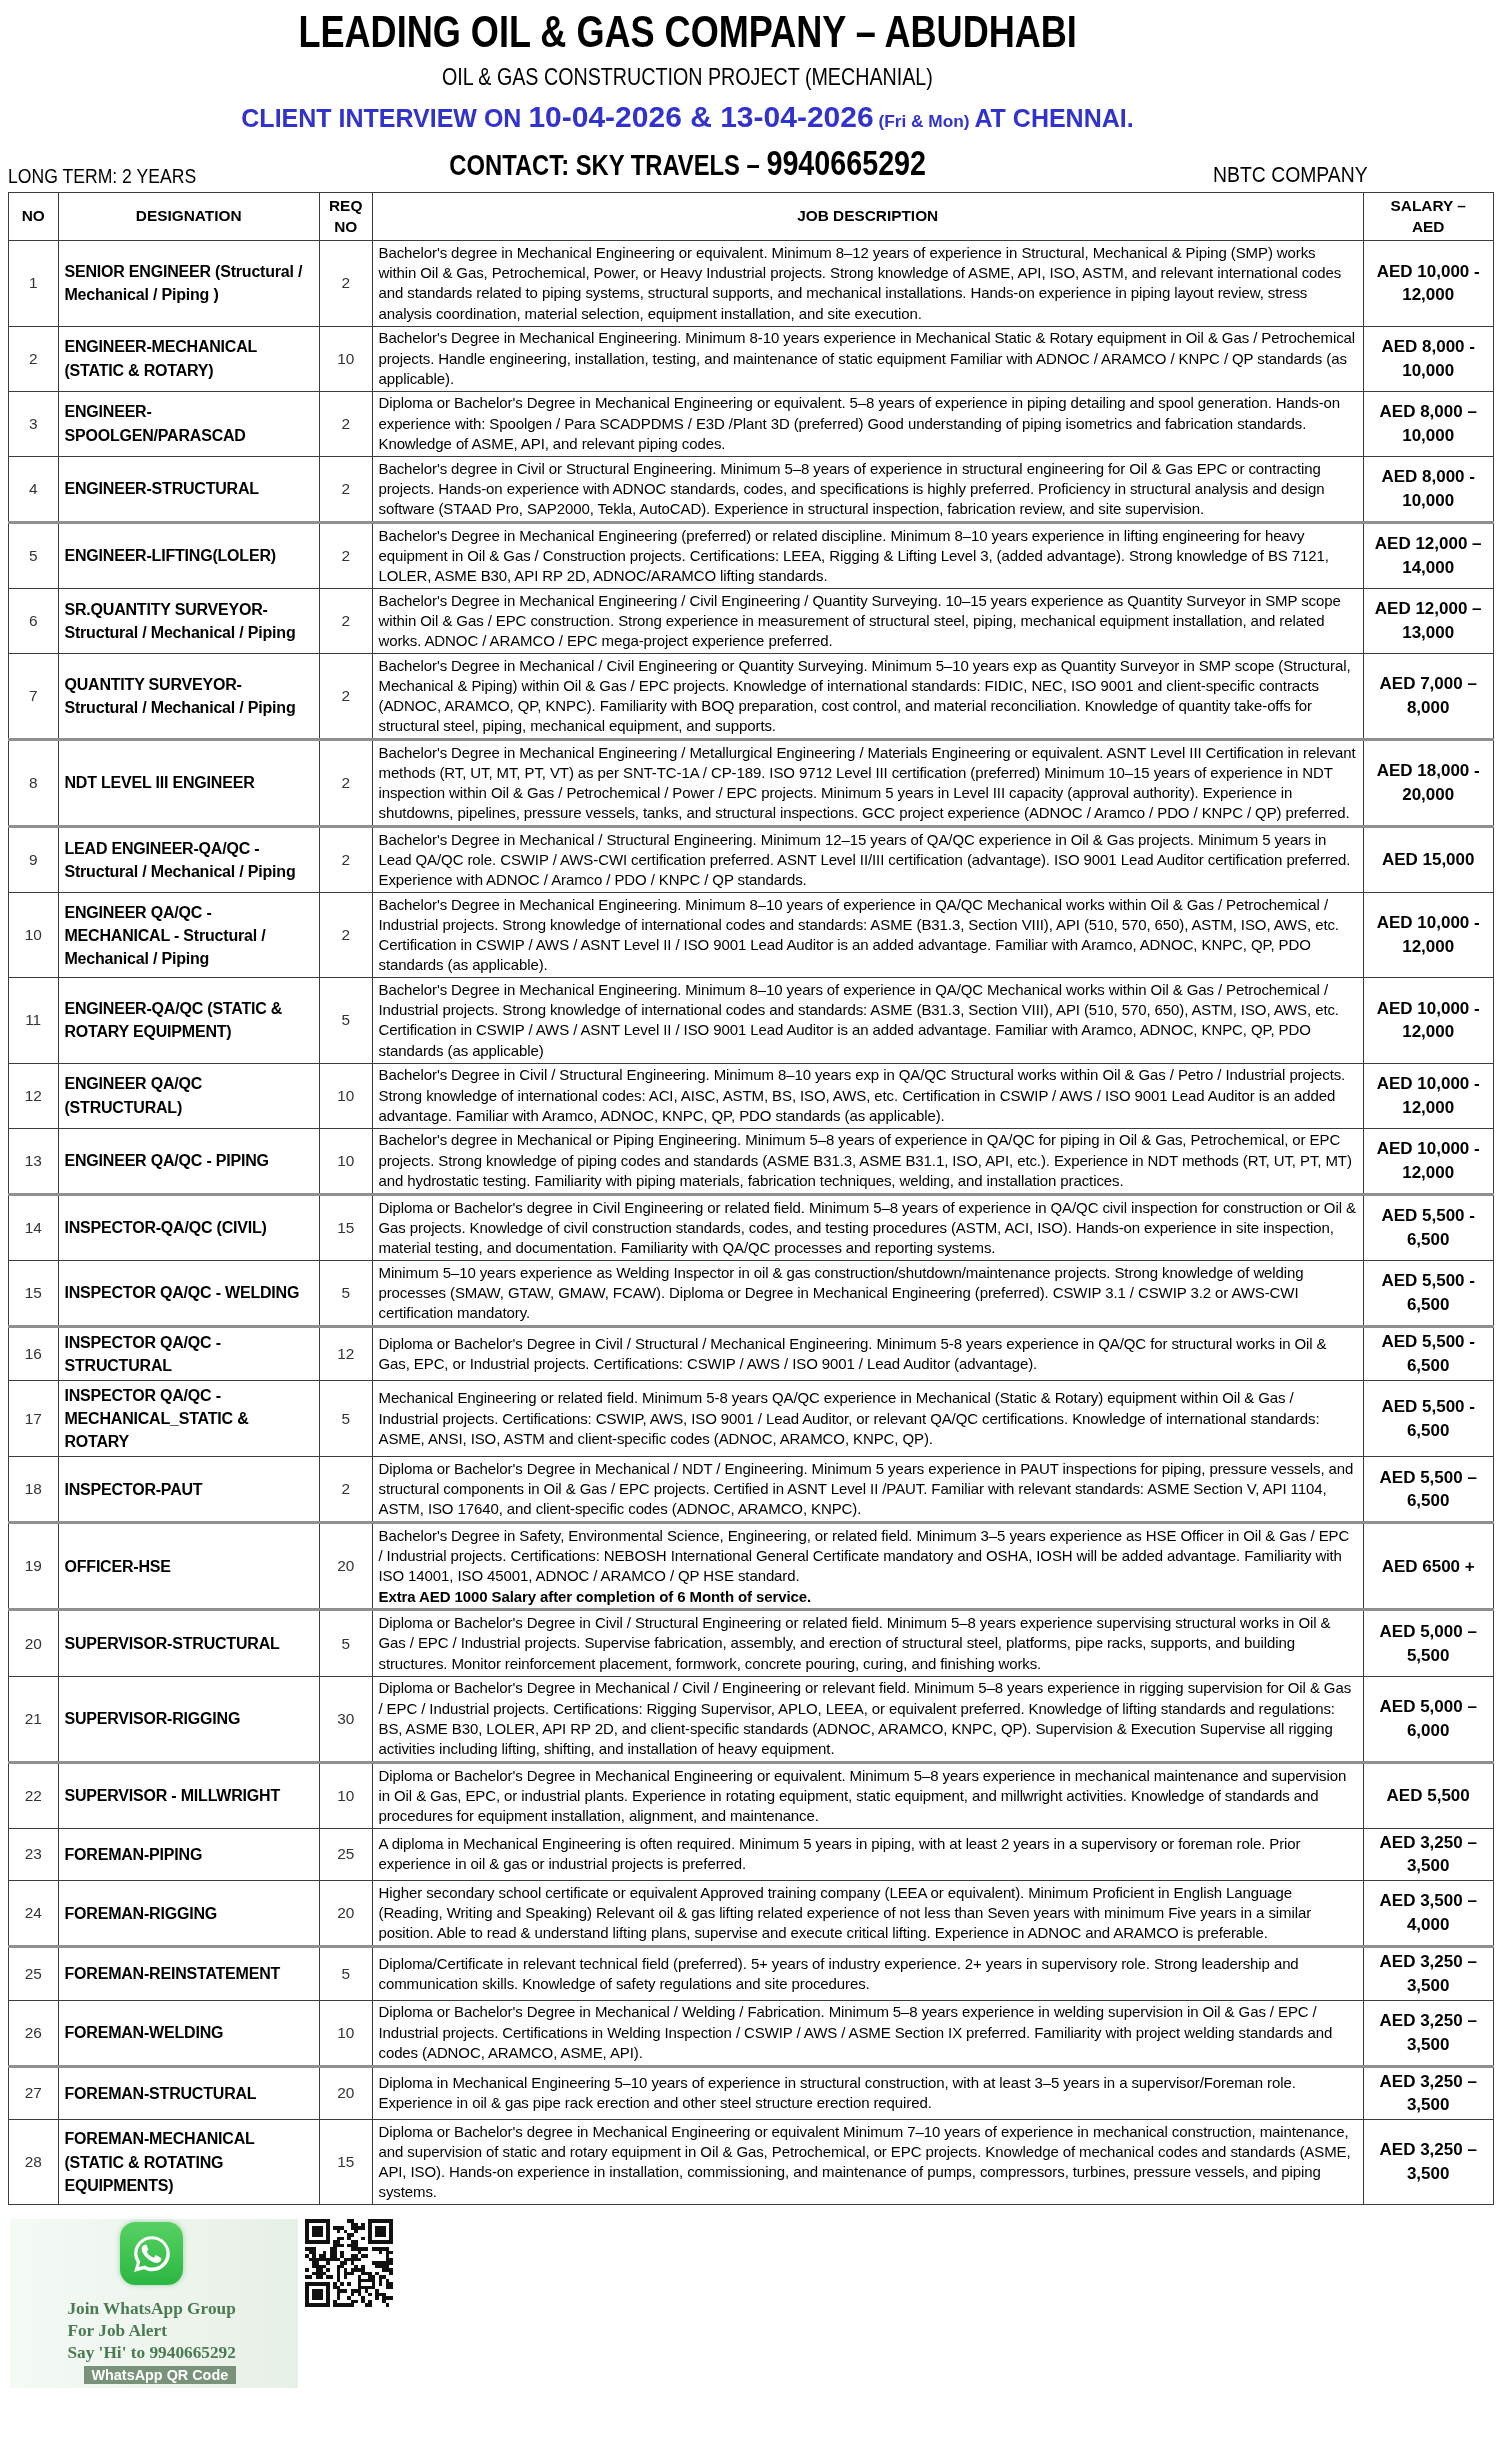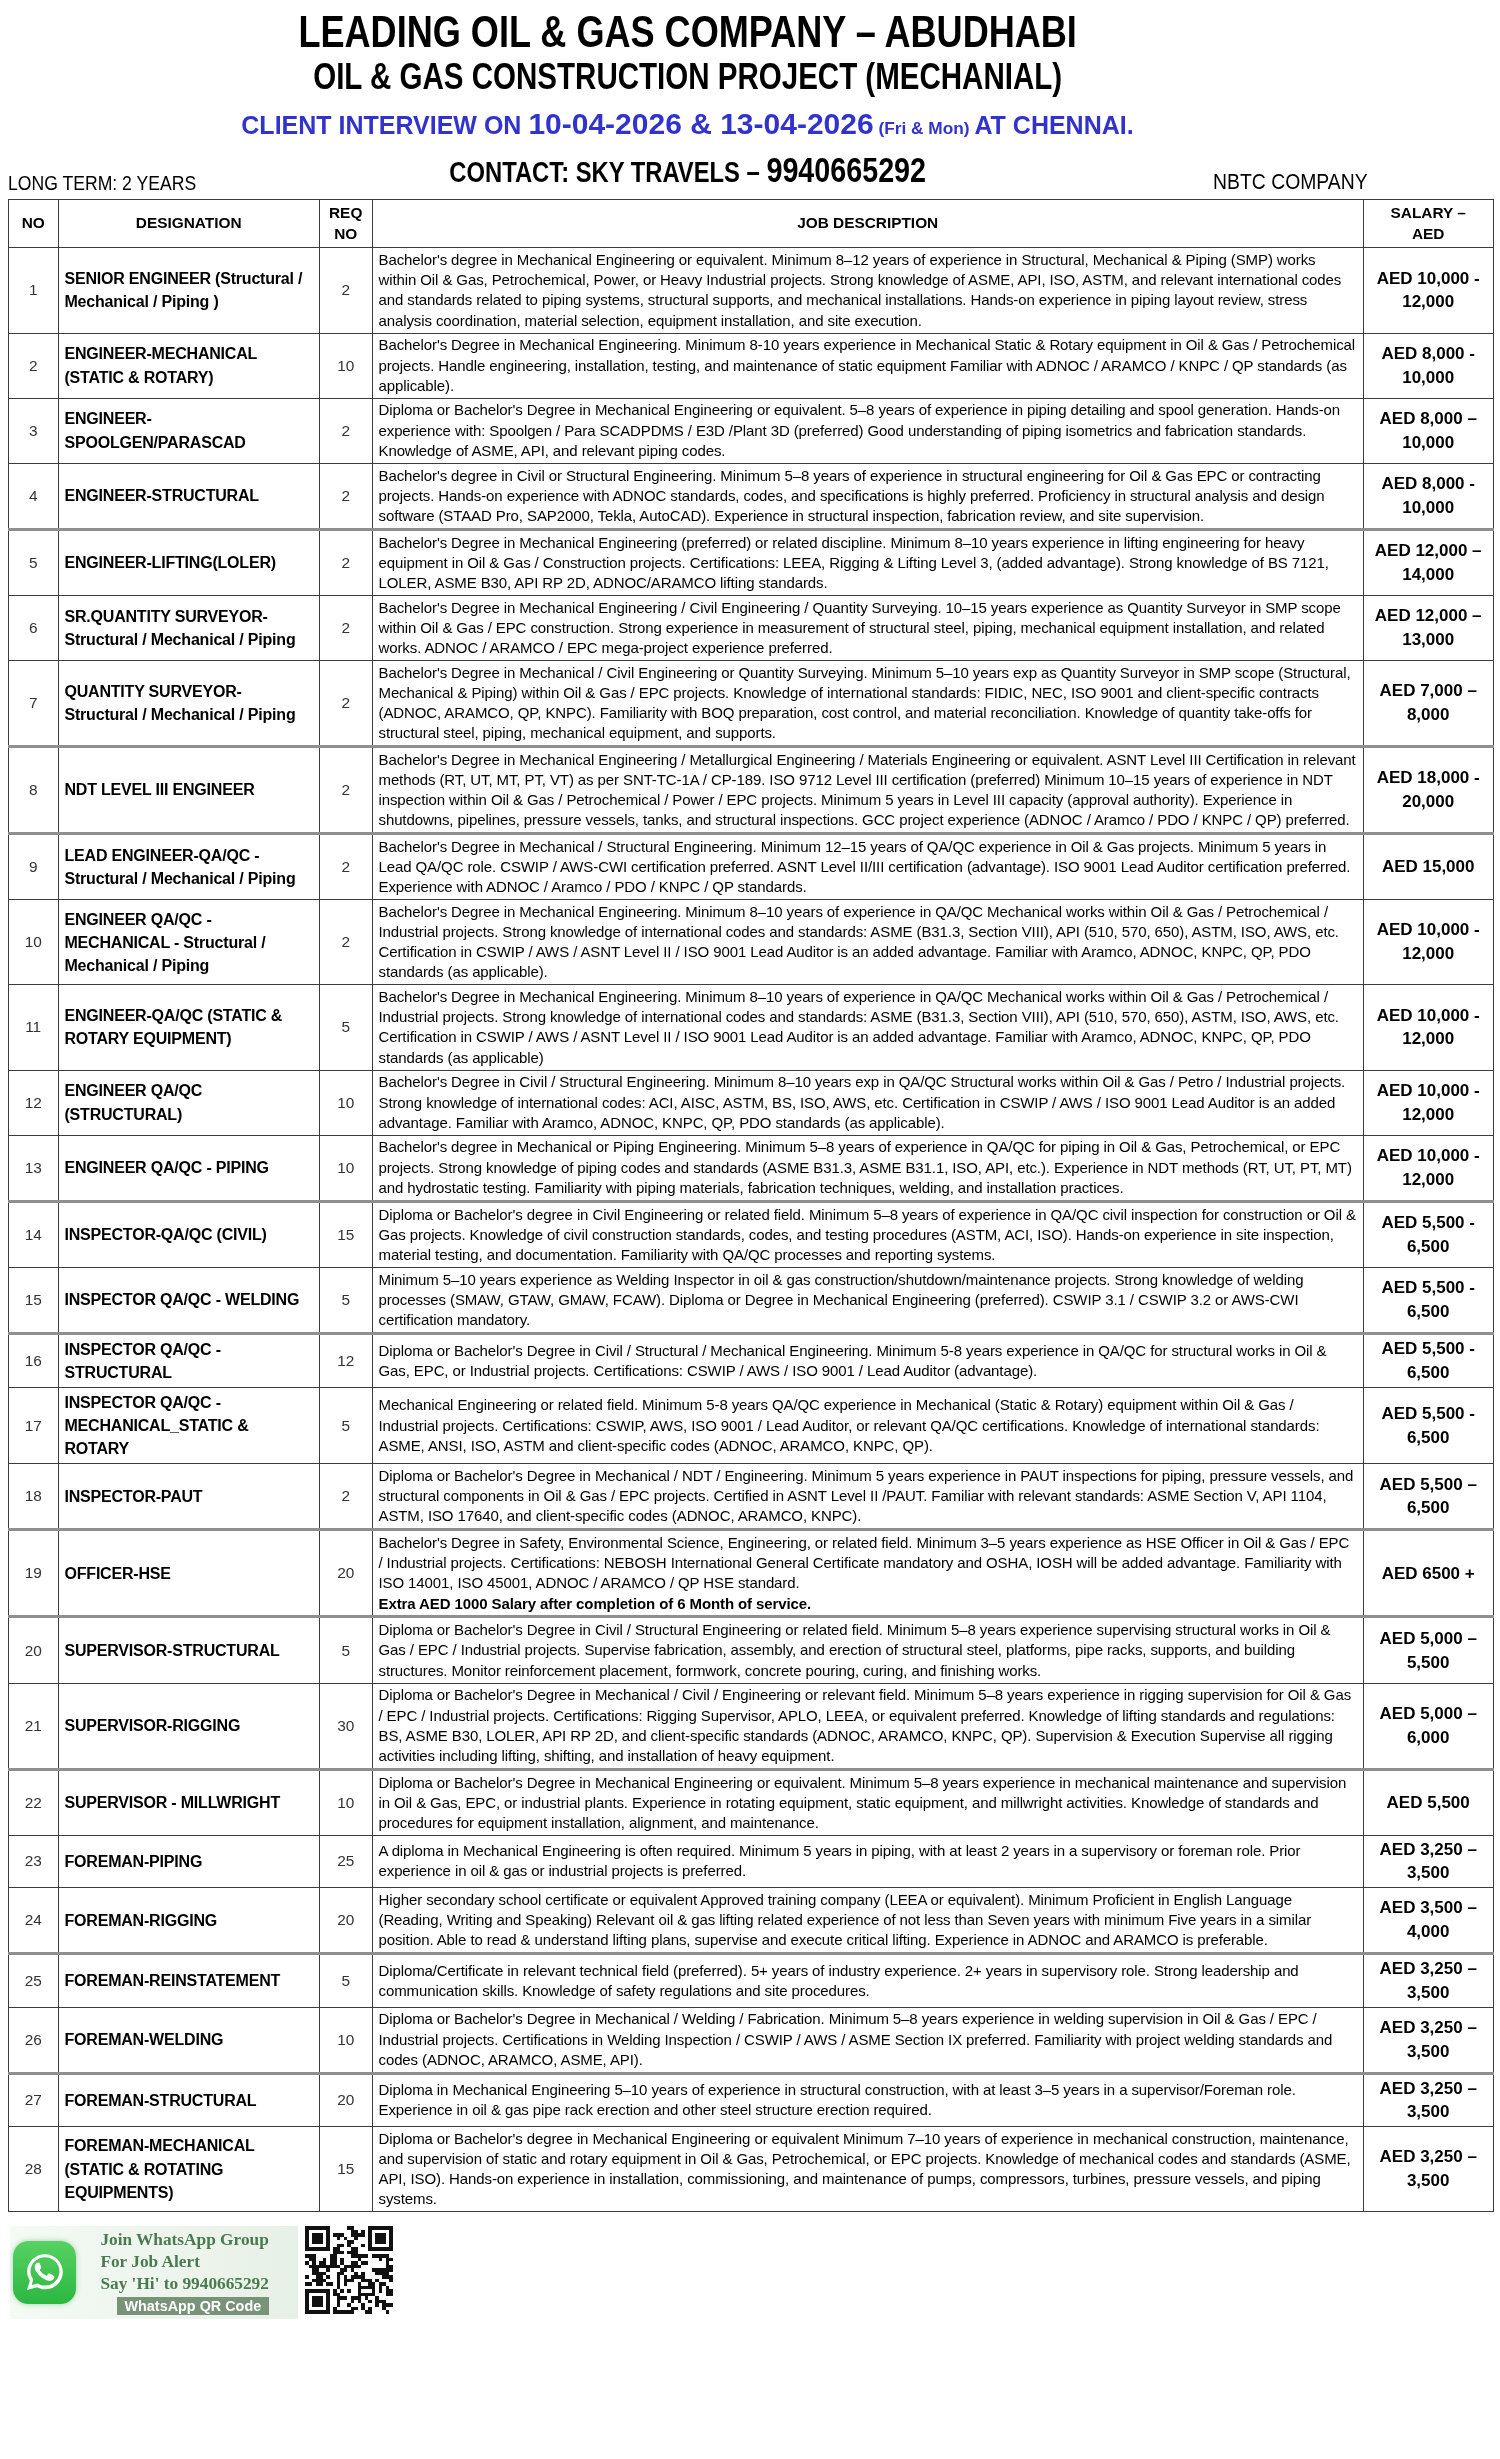--- a/index.html
+++ b/index.html
@@ -13,21 +13,21 @@
 
   
   .hdr { text-align: center; }
   .title {
     font-weight: bold; font-size: 44px; line-height: 1.0; margin-top: 5.8px;
     letter-spacing: 0px; white-space: nowrap;
   }
   .title .squeeze, .subtitle .squeeze, .contact .squeeze {
     display: inline-block; transform: scaleX(0.82); transform-origin: center;
   }
-  .subtitle { font-weight: bold; font-size: 36px; margin-top: 2px; white-space: nowrap; }
+  .subtitle { font-weight: normal; font-size: 24px; margin-top: 9px; white-space: nowrap; }
   .interview {
     margin-top: 9px; font-weight: bold; color: #3232cc; font-size: 25px; white-space: nowrap;
   }
   .interview .dates { font-size: 30px; }
   .interview .days { font-size: 17.3px; }
   .contact { margin-top: 9.6px; font-weight: bold; font-size: 29px; white-space: nowrap; }
   .contact .number { font-size: 35px; }
   .meta-row {
     display: flex; justify-content: space-between; align-items: flex-end;
     margin-top: -21px; font-weight: normal;
@@ -68,22 +68,22 @@
   }
   .foot-left .free-line {
     color: #2d2d94; font-weight: bold; font-size: 27px; letter-spacing: -0.3px;
   }
   .foot-left .free-line .arrow { color: #2d2d94; font-size: 23px; }
   .foot-left .email-line { margin-top: 13.4px; font-size: 26px; color: #111; }
   .foot-left .email-line .arrow { color: #4040b0; font-size: 22px; margin-right: 7.7px; }
   .foot-right { display: flex; align-items: stretch; gap: 7.7px; }
   .wa-card {
     background: linear-gradient(90deg, #f4faf4, #e7f0e7);
-    display: flex; align-items: center; gap: 24px; padding: 3.8px 7.7px 3.8px 3.8px;
-    position: relative; min-width: 288px;
+    display: flex; align-items: center; gap: 13px; padding: 3.8px 7.7px 3.8px 3.8px;
+    position: relative; min-width: 288px; flex-direction: column;
   }
   .wa-icon {
     width: 63px; height: 63px; border-radius: 15.4px;
     background: linear-gradient(180deg, #57d163, #2bb741);
     display: flex; align-items: center; justify-content: center; flex: 0 0 auto;
     box-shadow: 0 0 5.8px rgba(60,160,80,.45);
   }
   .wa-icon svg { width: 50px; height: 50px; }
   .wa-text-col { display: flex; flex-direction: column; }
   .wa-text {

